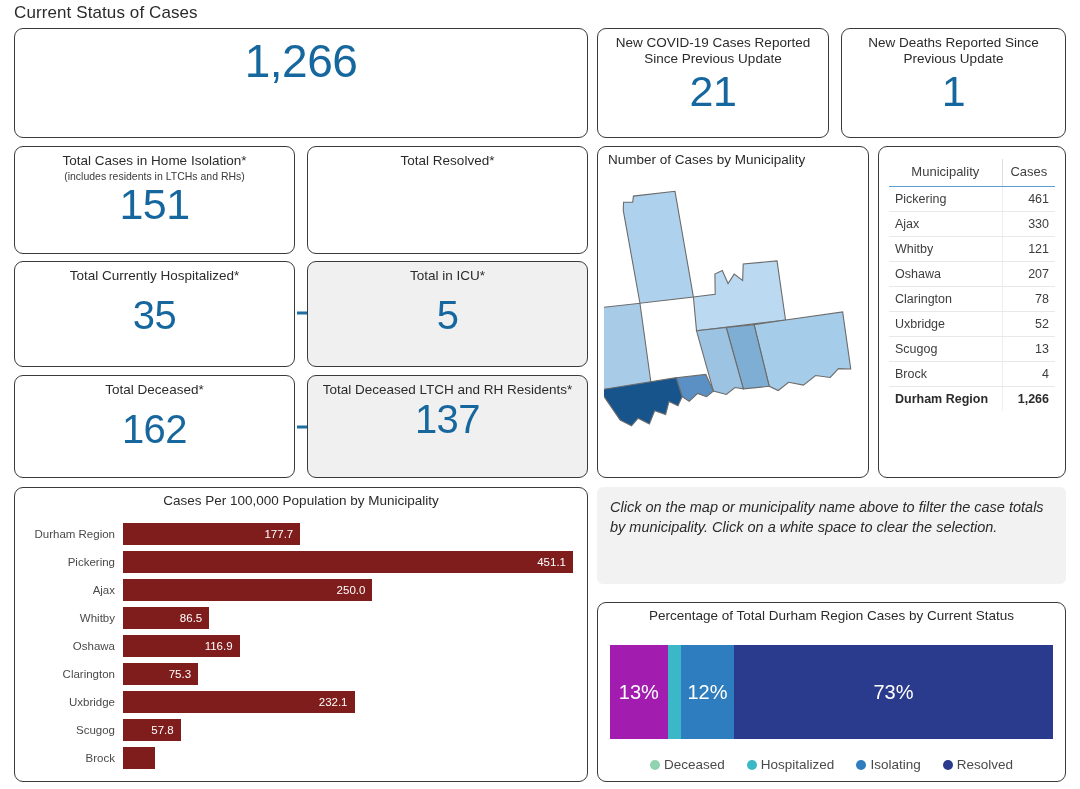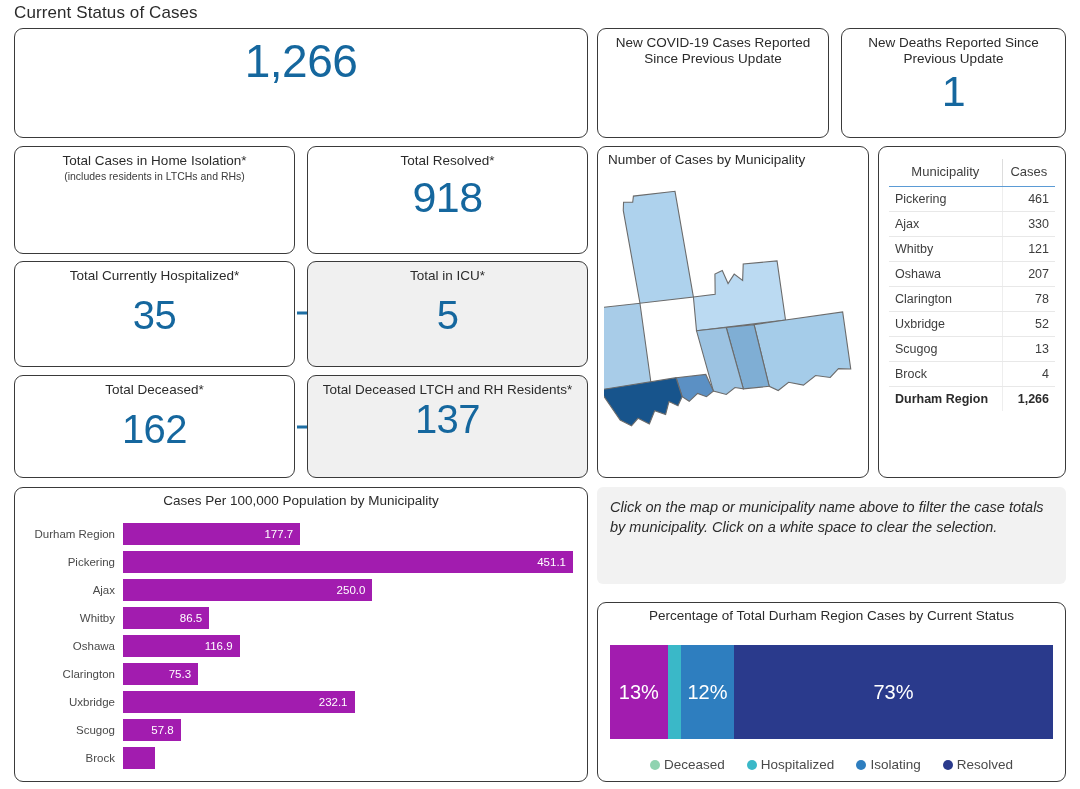--- a/index.html
+++ b/index.html
@@ -95,21 +95,21 @@
 
   
   .bars { position: absolute; left: 10px; right: 14px; top: 32px; bottom: 10px; }
   .barrow { display: flex; align-items: center; height: 28px; }
   .barlabel {
     width: 98px; text-align: right; padding-right: 8px;
     font-size: 11.5px; color: #4a4a4a; flex: 0 0 98px;
   }
   .bartrack { flex: 1 1 auto; position: relative; height: 22px; }
   .barfill {
-    height: 22px; background: #a21caf;
+    height: 22px; background: #7f1d1d;
     display: flex; align-items: center; justify-content: flex-end;
   }
   .barvalue {
     color: #ffffff; font-size: 11.5px; padding-right: 7px; white-space: nowrap;
   }
 
   
   .instructions {
     position: absolute;
     background: #f2f2f2; border-radius: 6px;
@@ -135,35 +135,36 @@
 <div id="root">
 
   <div class="page-title">Current Status of Cases</div>
 
   <div class="card" style="left:14px; top:28px; width:574px; height:110px;">
     <div class="kpi xl">1,266</div>
   </div>
 
   <div class="card" style="left:597px; top:28px; width:232px; height:110px;">
     <div class="card-title">New COVID-19 Cases Reported Since Previous Update</div>
+    <div class="kpi lg" style="margin-top:2px;">21</div>
   </div>
 
   <div class="card" style="left:841px; top:28px; width:225px; height:110px;">
     <div class="card-title">New Deaths Reported Since Previous Update</div>
     <div class="kpi lg" style="margin-top:2px;">1</div>
   </div>
 
   <div class="card" style="left:14px; top:146px; width:281px; height:108px;">
     <div class="card-title">Total Cases in Home Isolation*</div>
     <div class="card-sub">(includes residents in LTCHs and RHs)</div>
+    <div class="kpi lg" style="margin-top:0px;">151</div>
   </div>
 
   <div class="card" style="left:307px; top:146px; width:281px; height:108px;">
     <div class="card-title">Total Resolved*</div>
-    <div class="kpi lg" style="margin-top:6px;">918</div>
   </div>
 
   <div class="card" style="left:14px; top:261px; width:281px; height:106px;">
     <div class="card-title">Total Currently Hospitalized*</div>
     <div class="kpi md">35</div>
   </div>
 
   <div class="arrow" style="left:297px; top:305px; width:48px; height:16px;">
     <div class="shaft"></div>
     <div class="head"></div>

